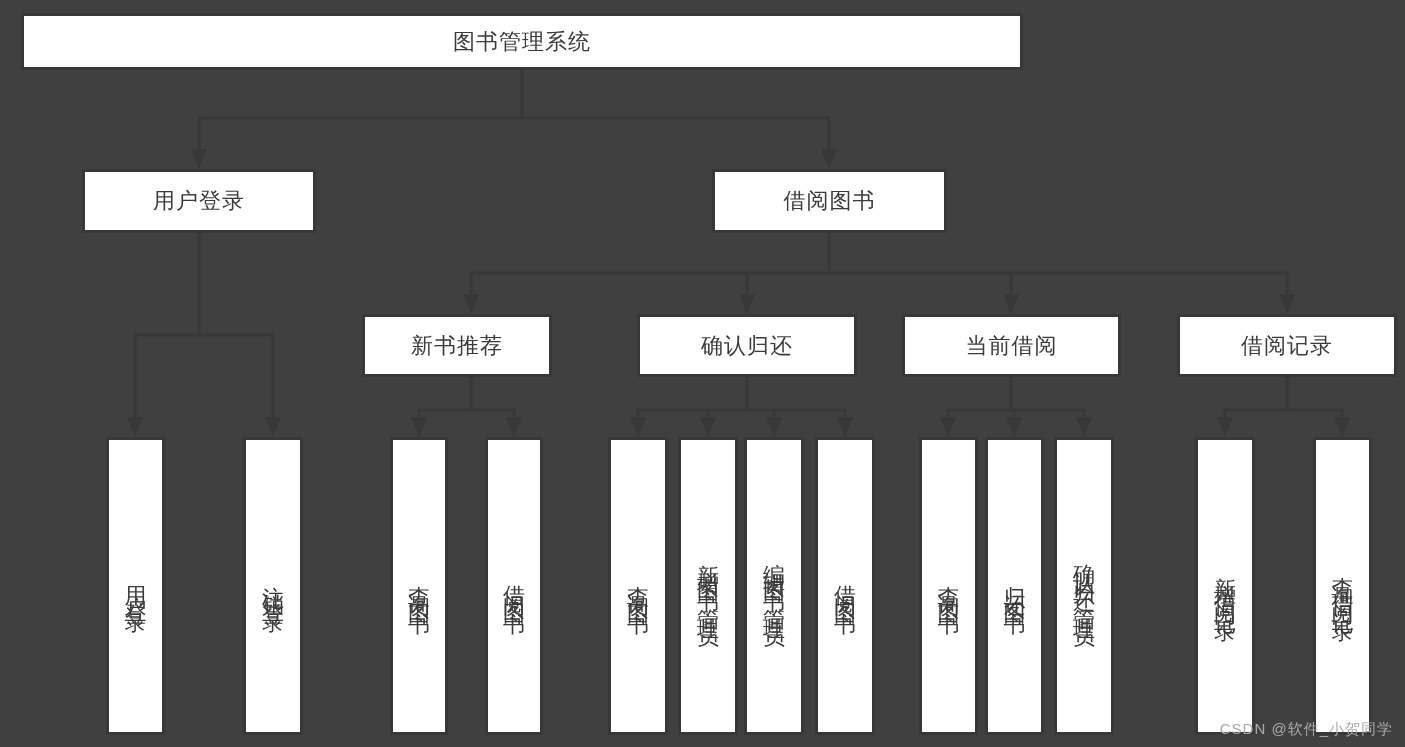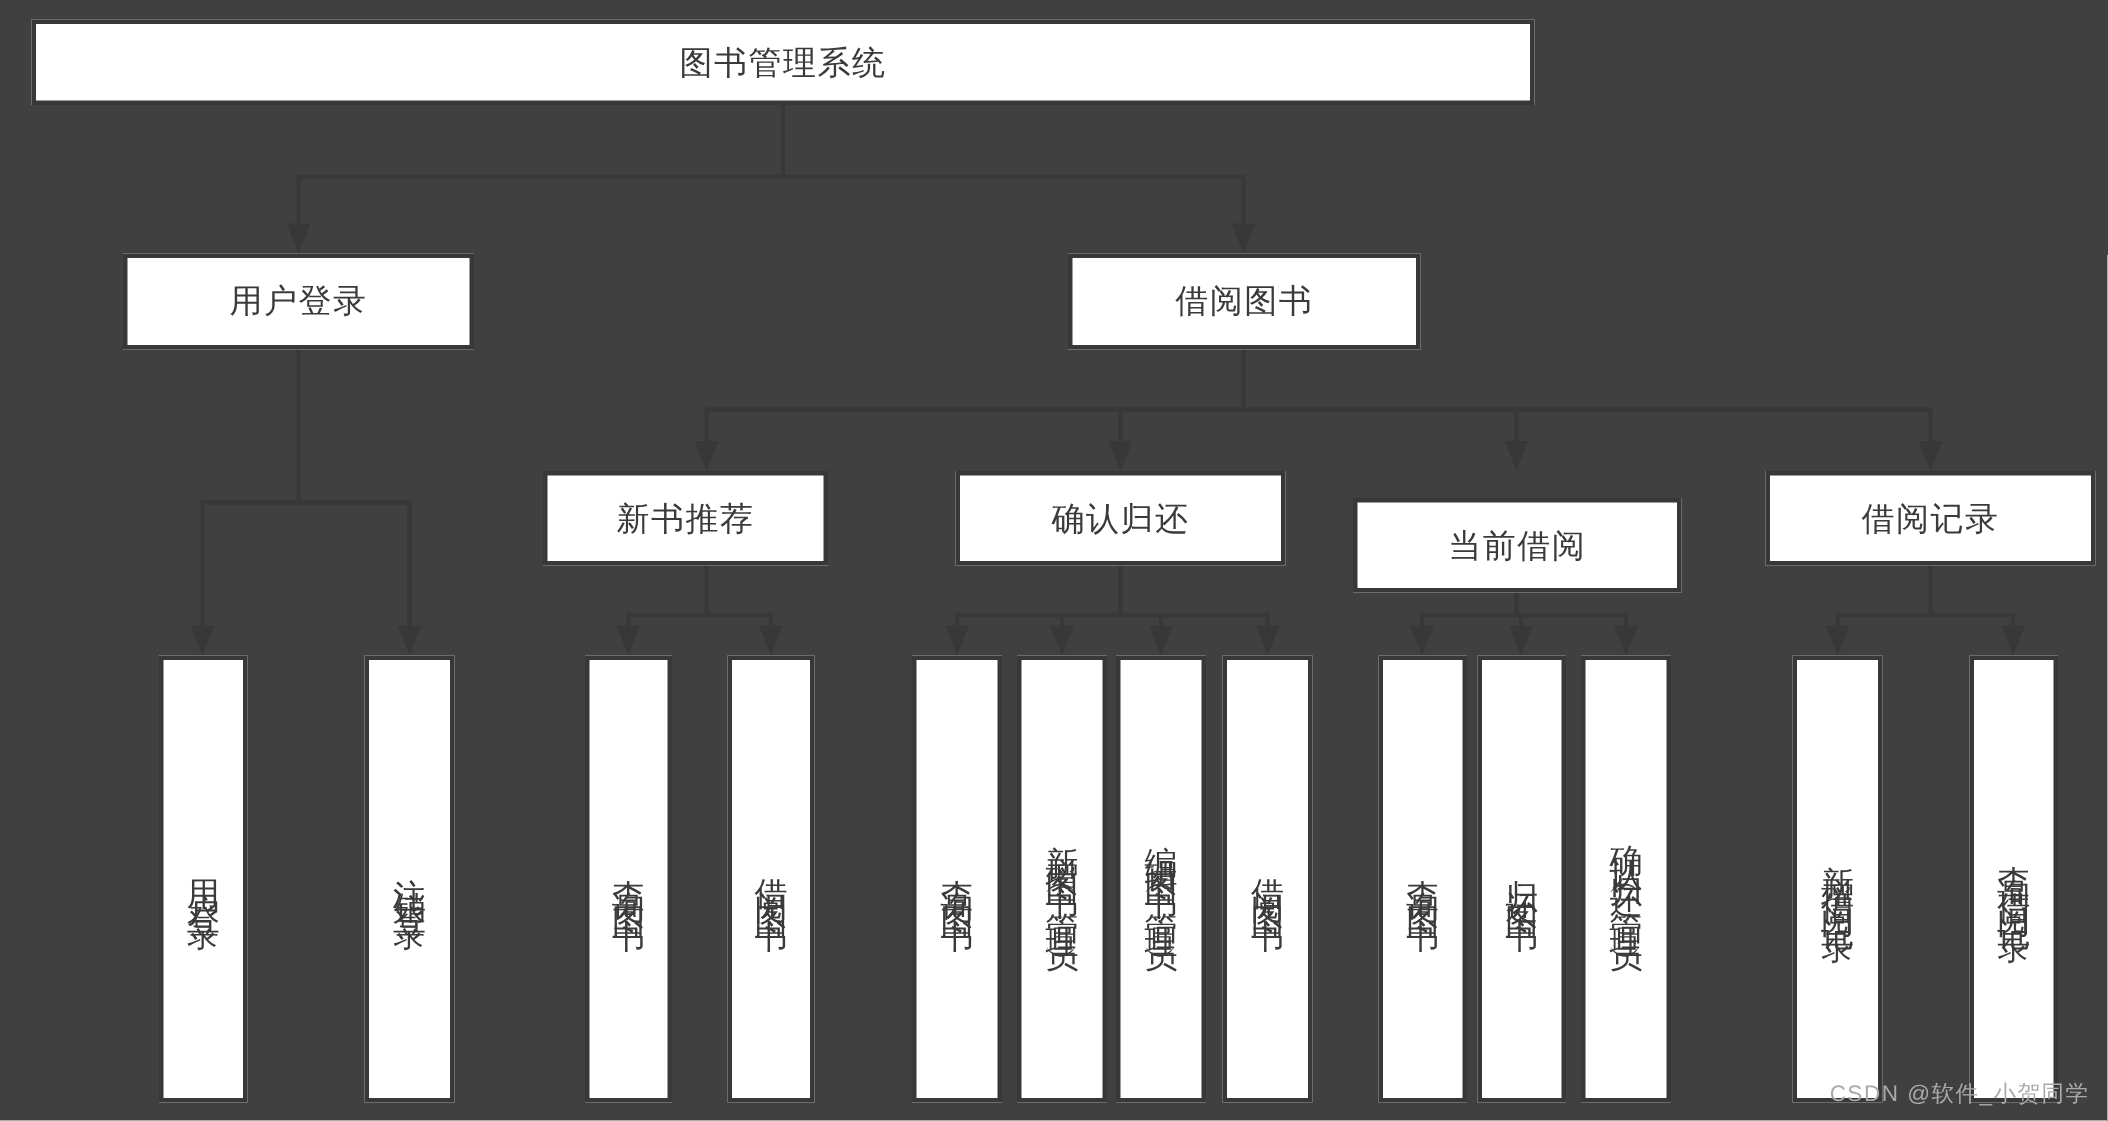--- a/index.html
+++ b/index.html
@@ -120,21 +120,21 @@
       </div>
       <div class="node h" style="left: 712px; top: 169px; width: 235px; height: 64px;">
         <span class="node-label">借阅图书</span>
       </div>
       <div class="node h" style="left: 362px; top: 314px; width: 190px; height: 63px;">
         <span class="node-label">新书推荐</span>
       </div>
       <div class="node h" style="left: 637px; top: 314px; width: 220px; height: 63px;">
         <span class="node-label">确认归还</span>
       </div>
-      <div class="node h" style="left: 902px; top: 332px; width: 219px; height: 63px;">
+      <div class="node h" style="left: 902px; top: 314px; width: 219px; height: 63px;">
         <span class="node-label">当前借阅</span>
       </div>
       <div class="node h" style="left: 1177px; top: 314px; width: 220px; height: 63px;">
         <span class="node-label">借阅记录</span>
       </div>
       <div class="node v" style="left: 106px; top: 437px; width: 59px; height: 298px;">
         <span class="node-label">用户登录</span>
       </div>
       <div class="node v" style="left: 243px; top: 437px; width: 60px; height: 298px;">
         <span class="node-label">注销登录</span>

